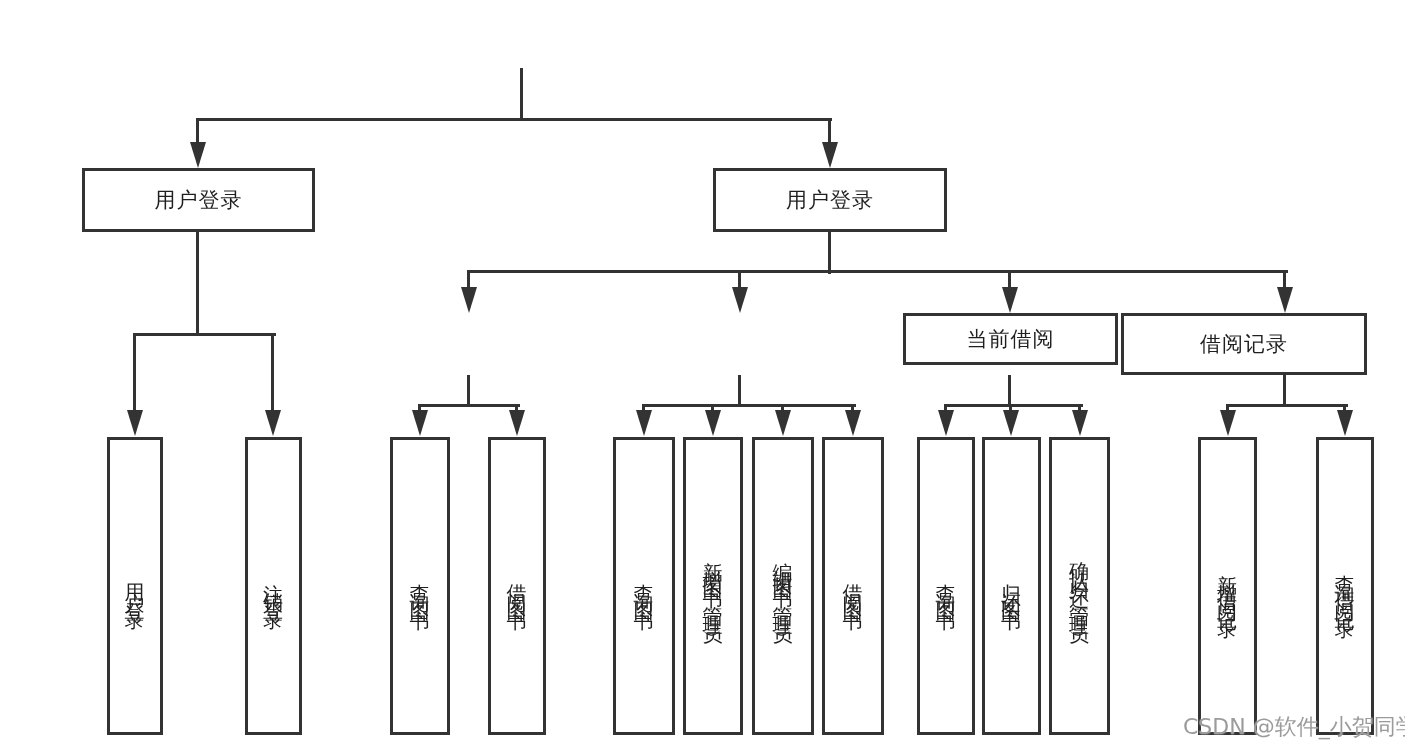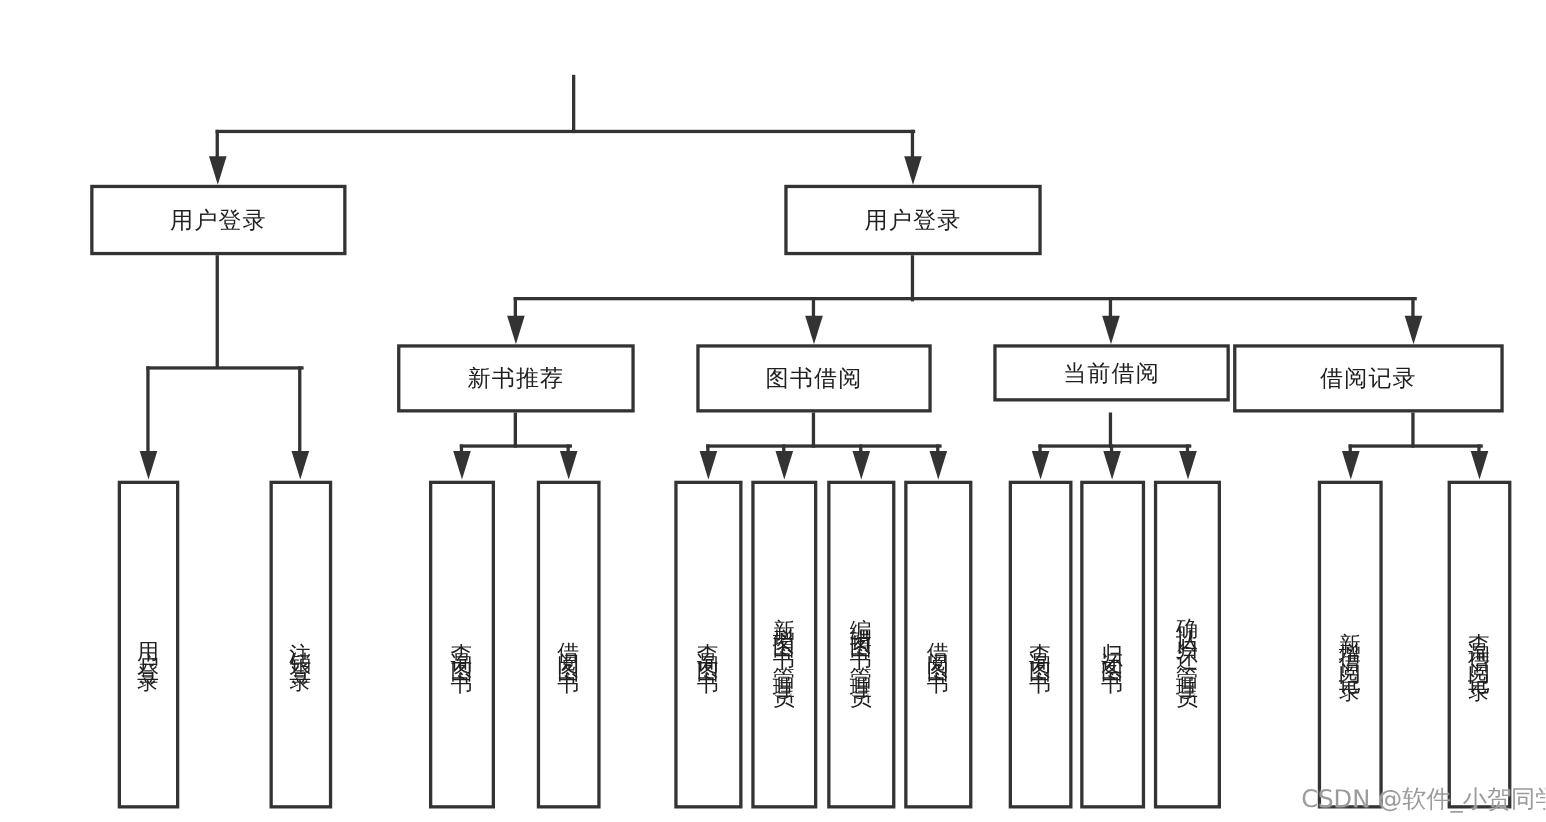--- a/index.html
+++ b/index.html
@@ -29,22 +29,20 @@
 </style>
 </head>
 <body>
 
 <div class="canvas">
 
 
   <div class="box h" style="left:82px;top:168px;width:233px;height:64px">用户登录</div>
   <div class="box h" style="left:713px;top:168px;width:234px;height:64px">用户登录</div>
 
-  <div class="box h" style="left:361px;top:313px;width:216px;height:62px">新书推荐</div>
-  <div class="box h" style="left:633px;top:313px;width:214px;height:62px">图书借阅</div>
   <div class="box h" style="left:903px;top:313px;width:215px;height:52px">当前借阅</div>
   <div class="box h" style="left:1121px;top:313px;width:246px;height:62px">借阅记录</div>
 
   <div class="box v" style="left:107px;top:437px;width:56px;height:298px">用户登录</div>
   <div class="box v" style="left:245px;top:437px;width:57px;height:298px">注销登录</div>
 
   <div class="box v" style="left:390px;top:437px;width:60px;height:298px">查询图书</div>
   <div class="box v" style="left:488px;top:437px;width:58px;height:298px">借阅图书</div>
 
   <div class="box v" style="left:613px;top:437px;width:62px;height:298px">查询图书</div>

